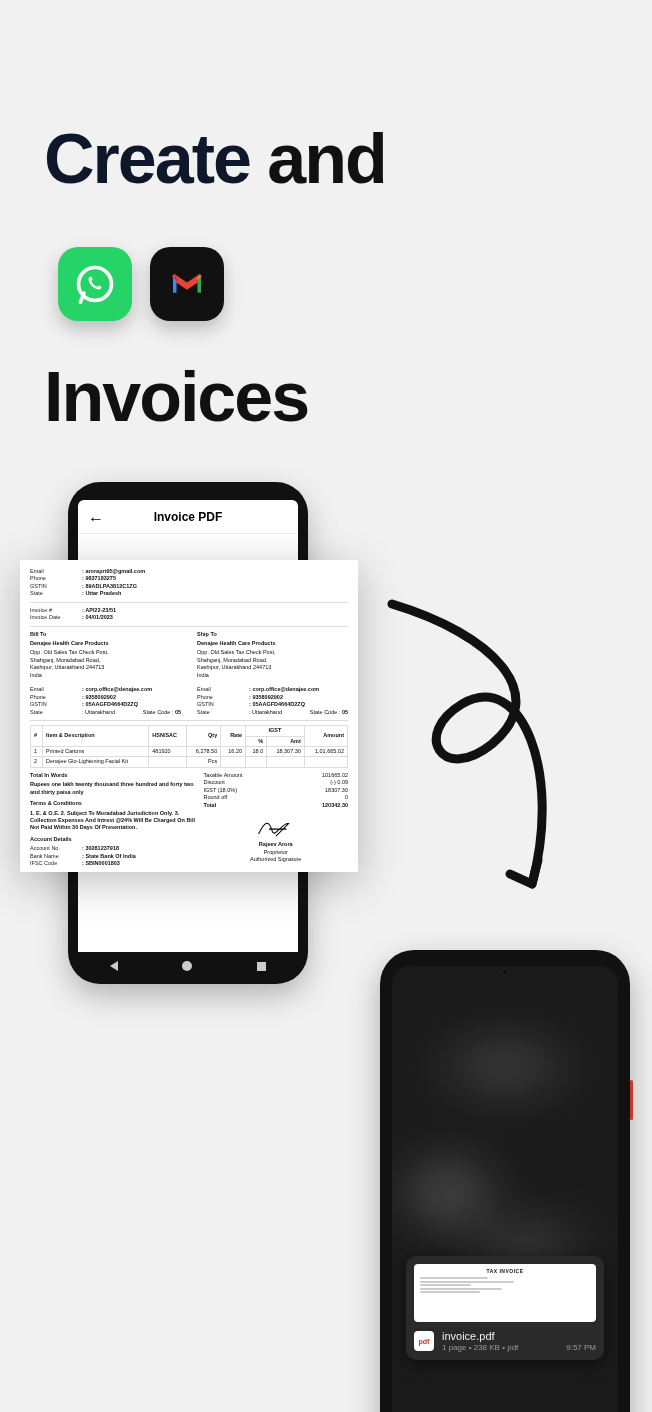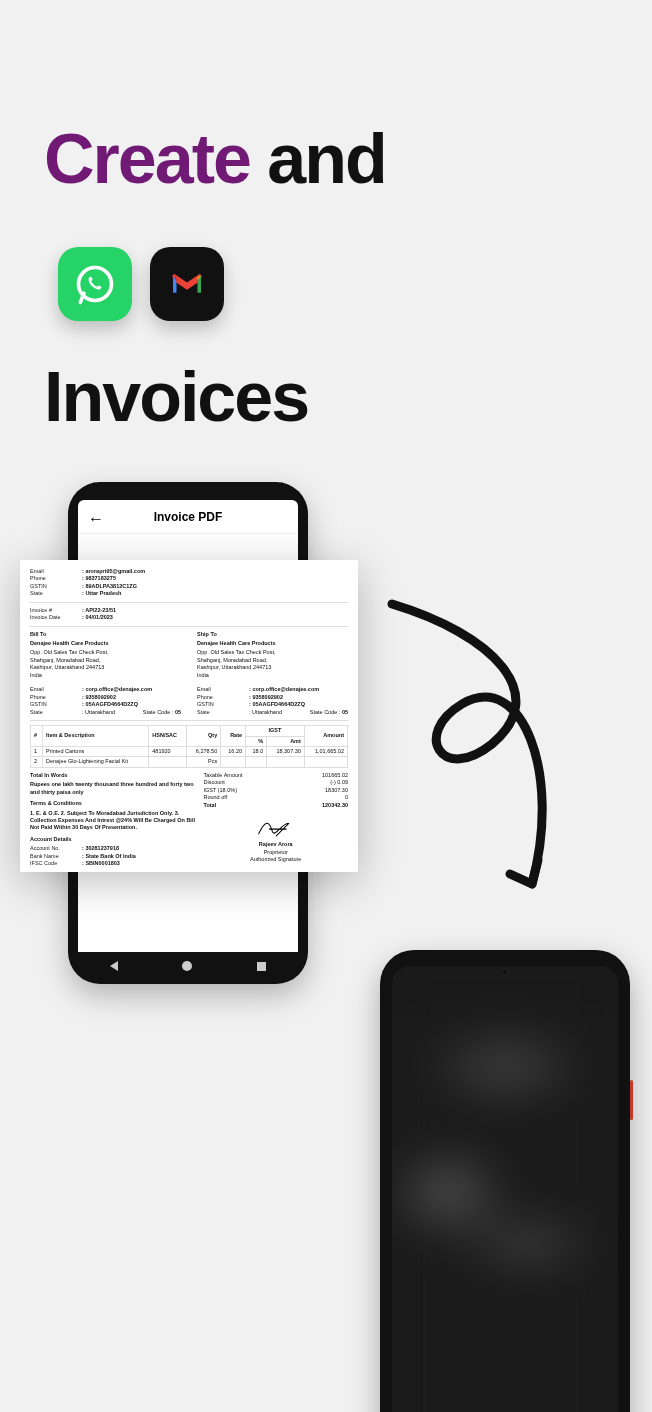--- a/index.html
+++ b/index.html
@@ -16,21 +16,21 @@
     position: absolute;
     left: 44px;
     top: 100px;
     width: 570px;
     font-weight: 800;
     font-size: 70px;
     line-height: 1.7;
     letter-spacing: -2px;
     color: #111;
   }
-  .headline .blue { color: #701a75; }
+  .headline .blue { color: #0f172a; }
   .headline .icons-row {
     display: inline-flex;
     align-items: center;
     vertical-align: middle;
     gap: 18px;
     margin-left: 14px;
   }
   .app-chip {
     width: 74px; height: 74px;
     border-radius: 20px;
@@ -403,14 +403,34 @@
            C 70 190, 40 140, 90 110
            C 150 75, 190 180, 160 290" stroke="#111" stroke-width="9" fill="none" stroke-linecap="round"></path>
   <path d="M160 290 l-22 -10 m22 10 l6 -24" stroke="#111" stroke-width="9" fill="none" stroke-linecap="round"></path>
 </svg>
 
 <div class="phone2">
   <div class="side-btn sb1"></div>
   <div class="screen2">
     <div class="cam"></div>
     <div class="blur-bg"></div>
+    <div class="share-card">
+      <div class="preview">
+        <div class="tt">TAX INVOICE</div>
+        <div class="lns">
+          <div class="ln"></div>
+            <div class="ln" style="width:55%"></div>
+          <div class="ln" style="width:30%"></div>
+            <div class="ln" style="width:48%"></div>
+          <div class="ln" style="width:35%"></div>
+        </div>
+      </div>
+      <div class="meta">
+        <div class="pdf-badge">pdf</div>
+        <div class="meta-txt">
+          <div class="fname">invoice.pdf</div>
+          <div class="finfo">1 page • 238 KB • pdf</div>
+        </div>
+        <div class="time">9:57 PM</div>
+      </div>
+    </div>
   </div>
 </div>
 
 </body></html>

